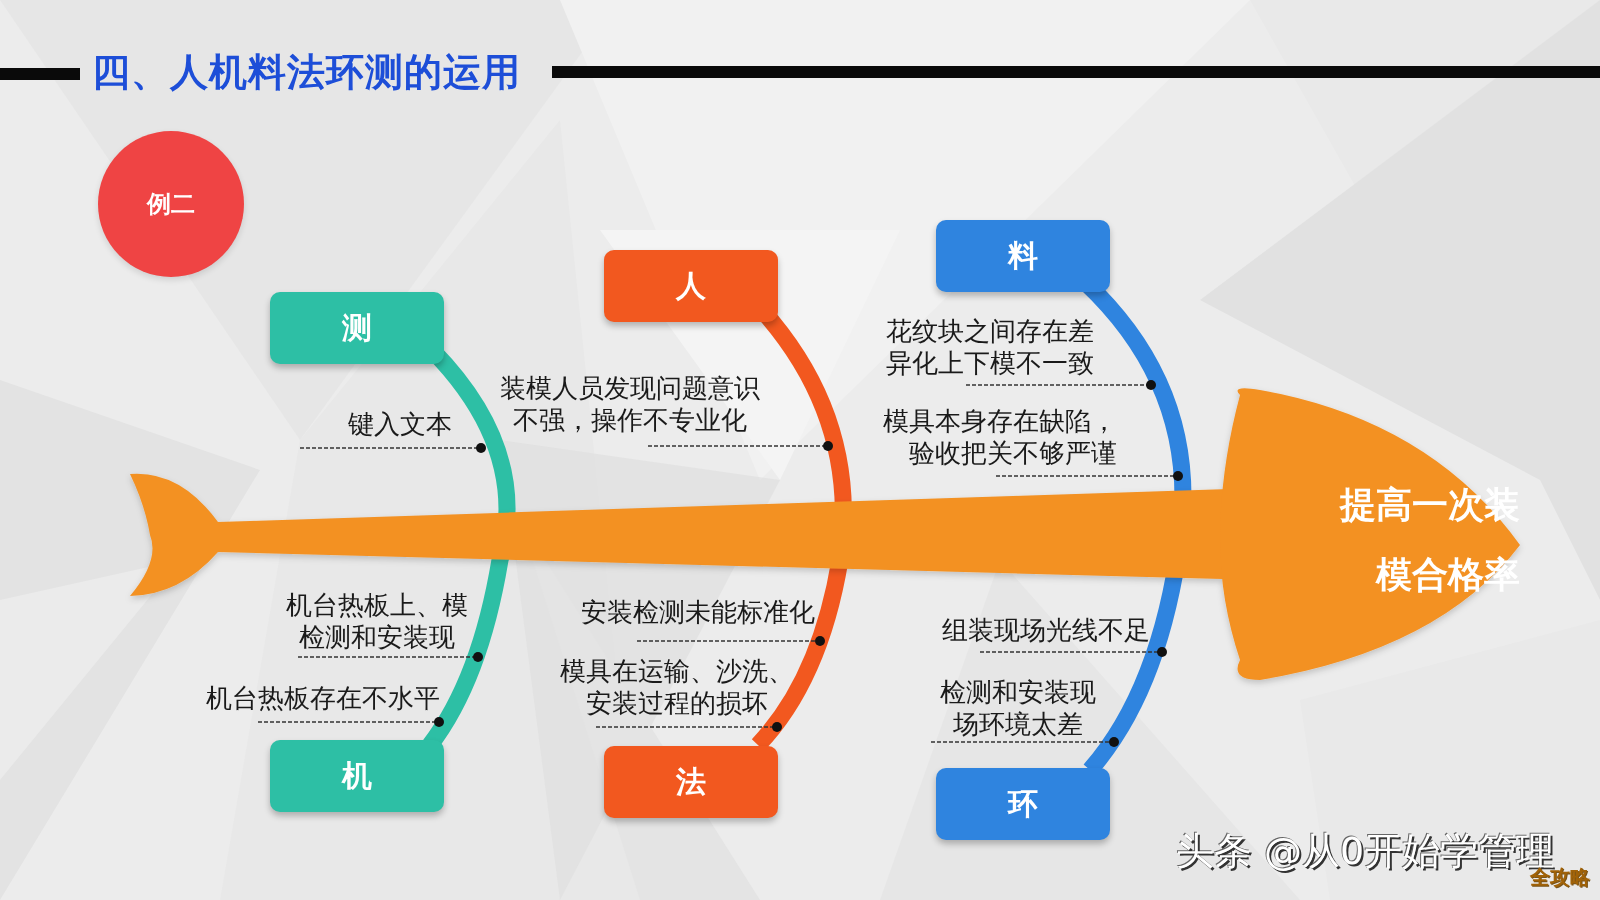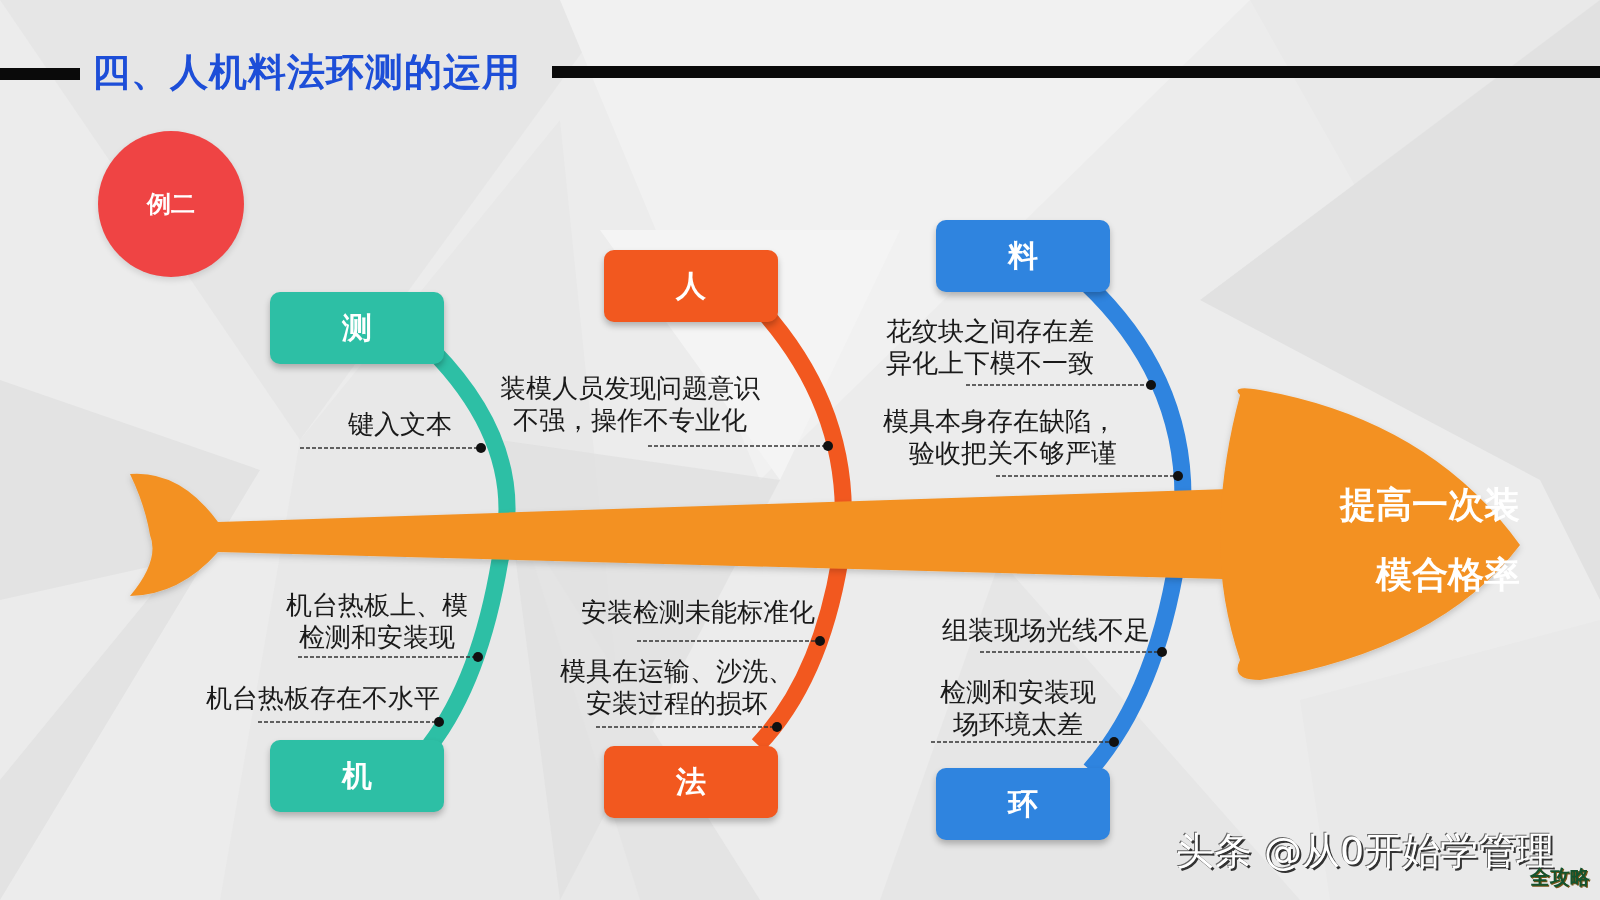--- a/index.html
+++ b/index.html
@@ -35,21 +35,21 @@
   .cause-text.center { text-align: center; }
   .head-text {
     position: absolute; left: 1240px; top: 470px; width: 280px; color: #fff; font-size: 36px; font-weight: bold;
     line-height: 70px; text-align: right; white-space: nowrap;
   }
   .watermark {
     position: absolute; left: 1176px; top: 826px; font-size: 38px; color: #fff;
     text-shadow: 2px 2px 0 #333, -1px -1px 0 #666; white-space: nowrap; letter-spacing: 0px;
   }
   .watermark-badge {
-    position: absolute; left: 1530px; top: 864px; font-size: 20px; font-weight: bold; color: #14532d;
+    position: absolute; left: 1530px; top: 864px; font-size: 20px; font-weight: bold; color: #a16207;
     text-shadow: 1px 1px 0 #7a5418; white-space: nowrap;
   }
 </style>
 </head>
 <body>
 
 <svg class="bg-svg" viewBox="0 0 1600 900">
   <rect x="0" y="0" width="1600" height="900" fill="#ececec"></rect>
   <polygon points="0,0 620,0 300,440" fill="#e6e6e6"></polygon>
   <polygon points="560,0 1250,0 760,480" fill="#f1f1f1"></polygon>

